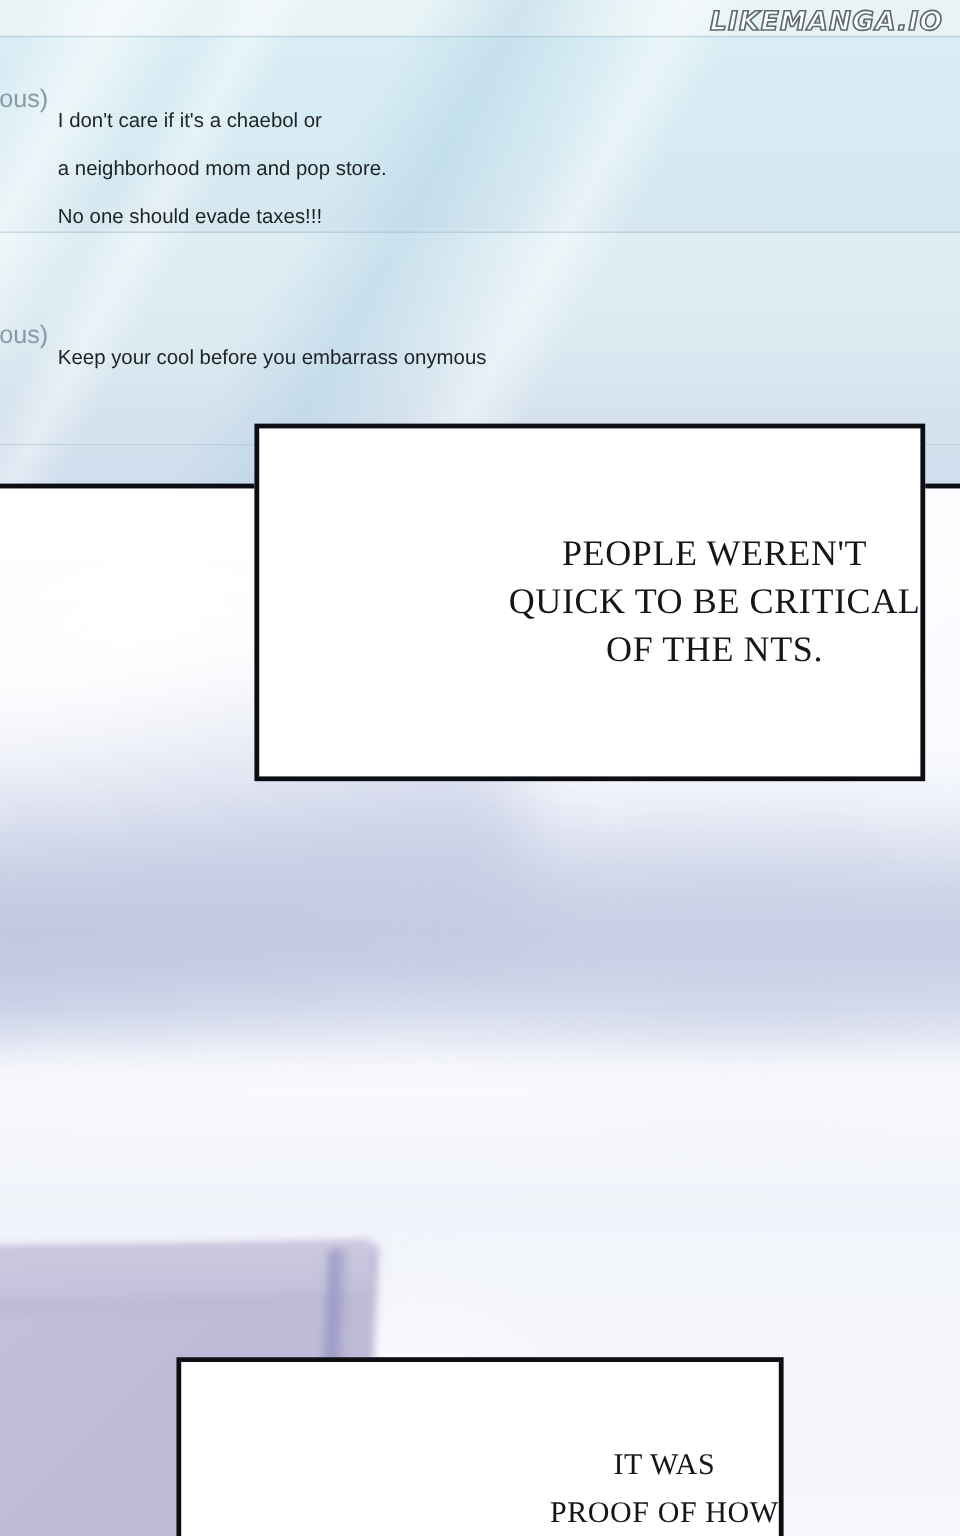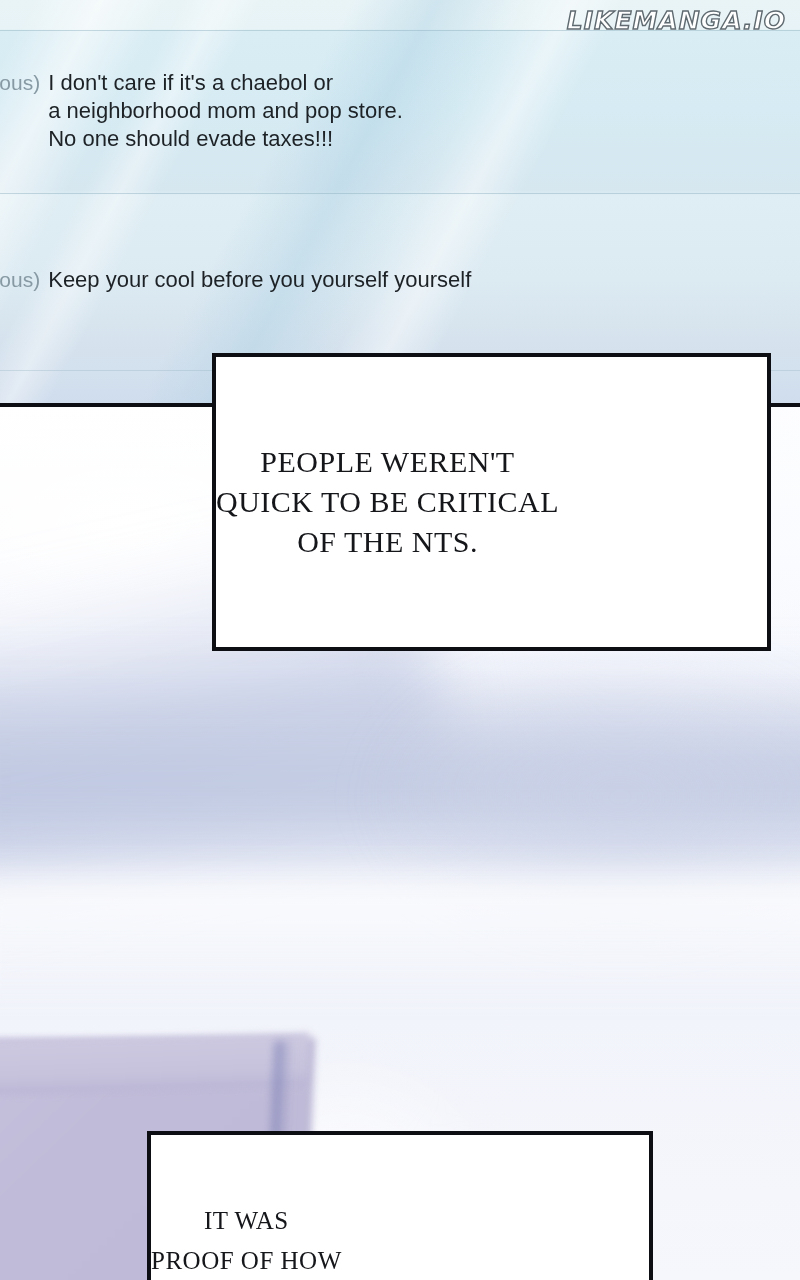--- a/index.html
+++ b/index.html
@@ -75,32 +75,33 @@
   .comment-2 { left:-52px; top:266px; }
 
   .comment-author {
     font-size:21px;
     line-height:28px;
     color:#879aa4;
     margin-right:8px;
     flex:0 0 auto;
   }
   .comment-body {
-    font-size:22px;
-    line-height:28px;
+    font-size:17px;
+    line-height:40px;
     color:#1d2226;
     white-space:pre-line;
+    margin-top:12px;
   }
 
   
   .watermark {
     position:absolute;
     right:14px; top:6px;
     font-family:"DejaVu Sans", sans-serif;
-    font-size:25px;
+    font-size:22px;
     font-weight:bold;
     font-style:italic;
     letter-spacing:1px;
     color:#ffffff;
     -webkit-text-stroke:1.4px #5f6a70;
     text-shadow:0 1px 1px rgba(255,255,255,.6);
     pointer-events:none;
   }
 
   
@@ -173,21 +174,21 @@
     filter:blur(14px);
   }
 
   
   .caption-box {
     position:absolute;
     background:#ffffff;
     border:4px solid #0d0d14;
     display:flex;
     align-items:center;
-    justify-content:flex-start;
+    justify-content:flex-end;
     text-align:center;
   }
   .caption-text {
     font-family:"Liberation Serif", "DejaVu Serif", serif;
     color:#15161a;
     letter-spacing:.5px;
     white-space:pre-line;
   }
   .caption-1 {
     left:212px; top:353px;
@@ -236,21 +237,21 @@
 
     <div class="comment comment-1">
       <span class="comment-author">onymous)</span>
       <span class="comment-body">I don't care if it's a chaebol or
 a neighborhood mom and pop store.
 No one should evade taxes!!!</span>
     </div>
 
     <div class="comment comment-2">
       <span class="comment-author">onymous)</span>
-      <span class="comment-body">Keep your cool before you yourself yourself</span>
+      <span class="comment-body">Keep your cool before you embarrass onymous</span>
     </div>
 
     <div class="watermark">LIKEMANGA.IO</div>
   </div>
 
   <div class="panel-bottom-rule"></div>
 
   <div class="caption-box caption-1">
     <div class="caption-text">PEOPLE WEREN'T
 QUICK TO BE CRITICAL

